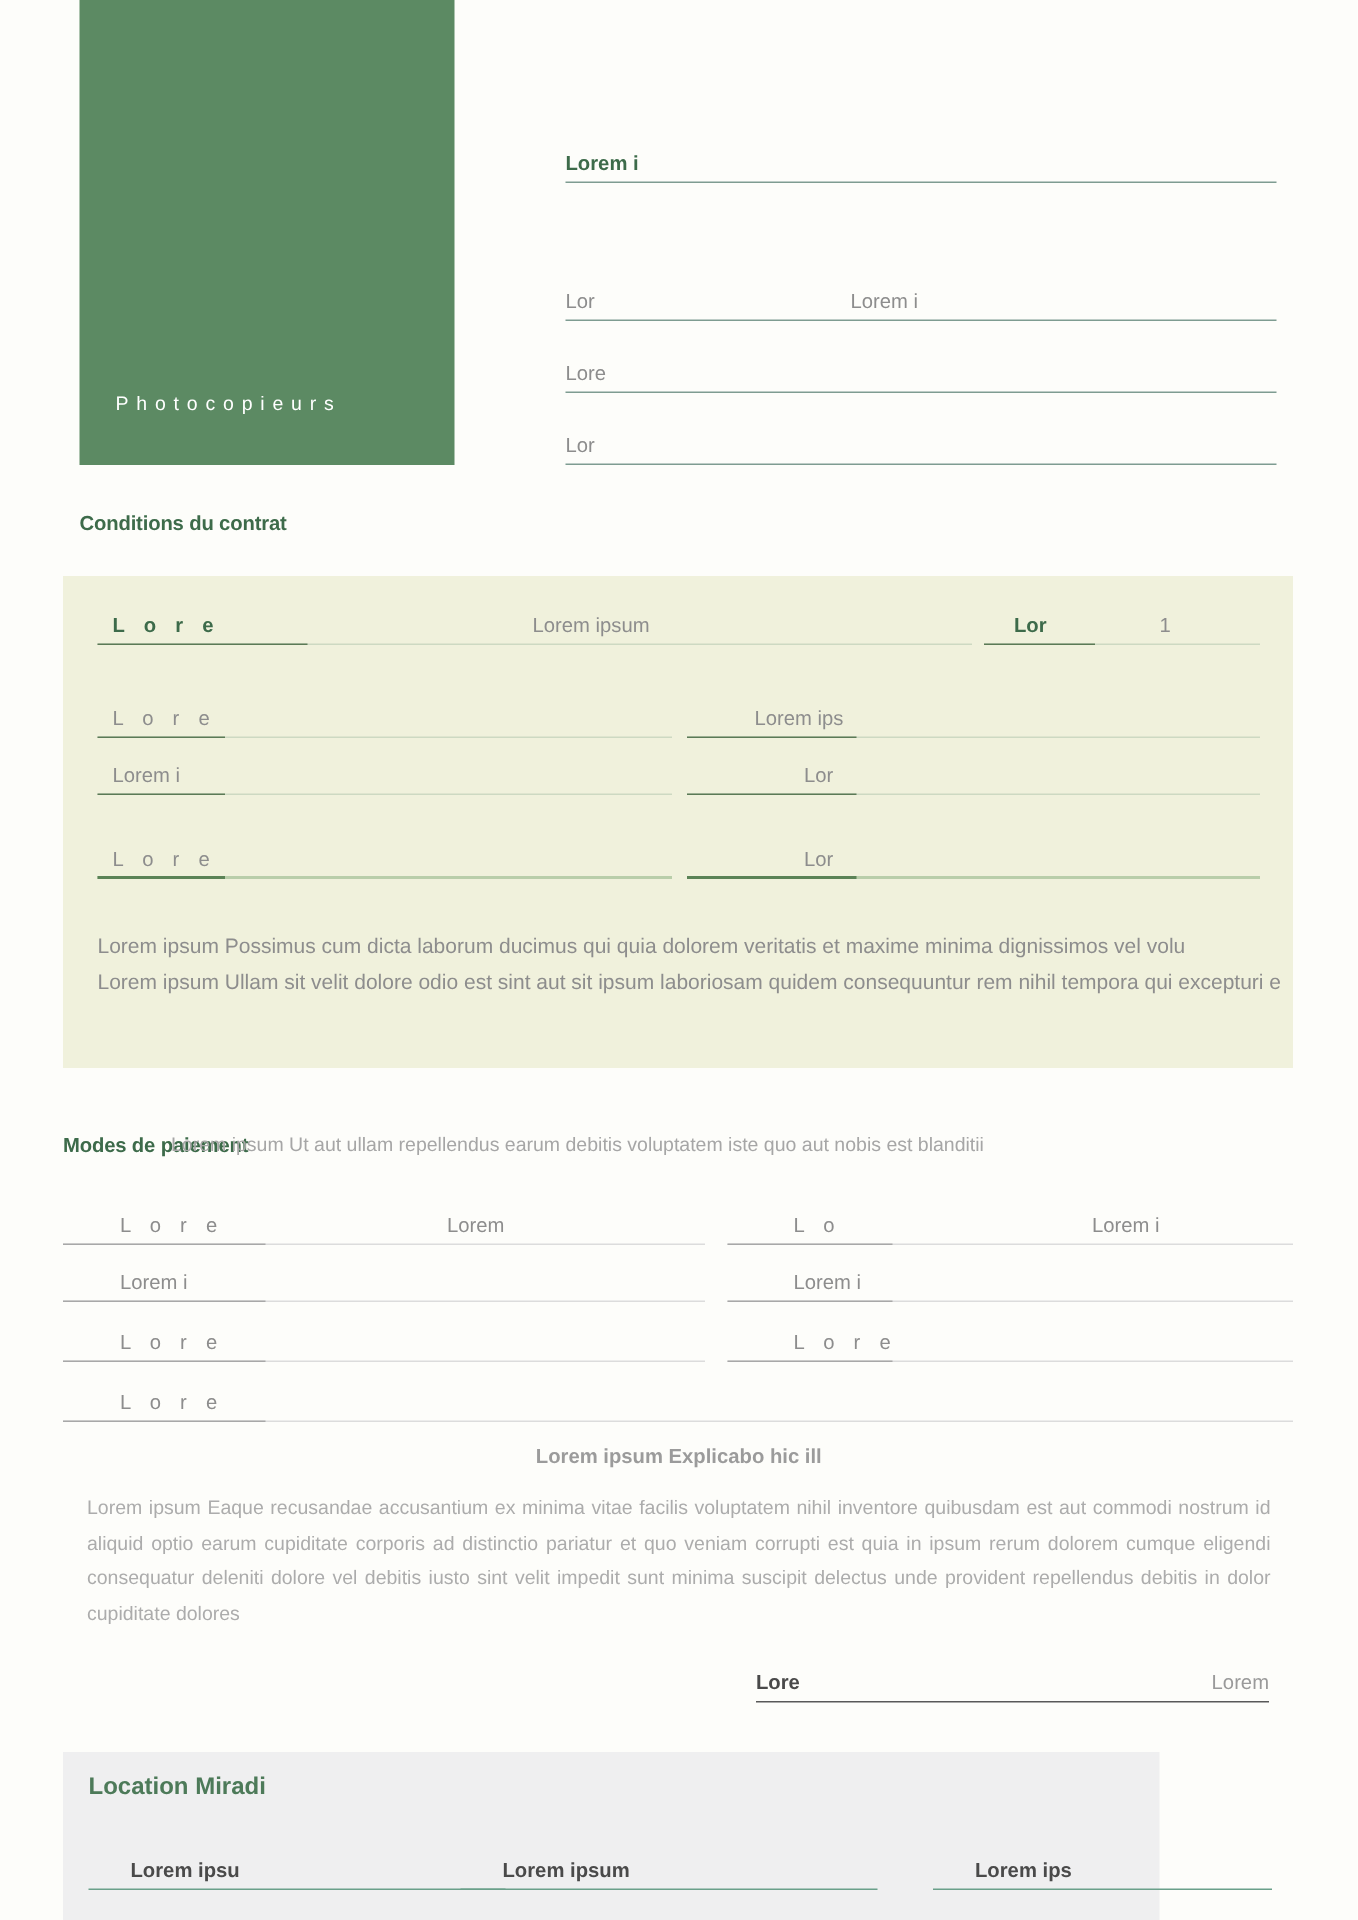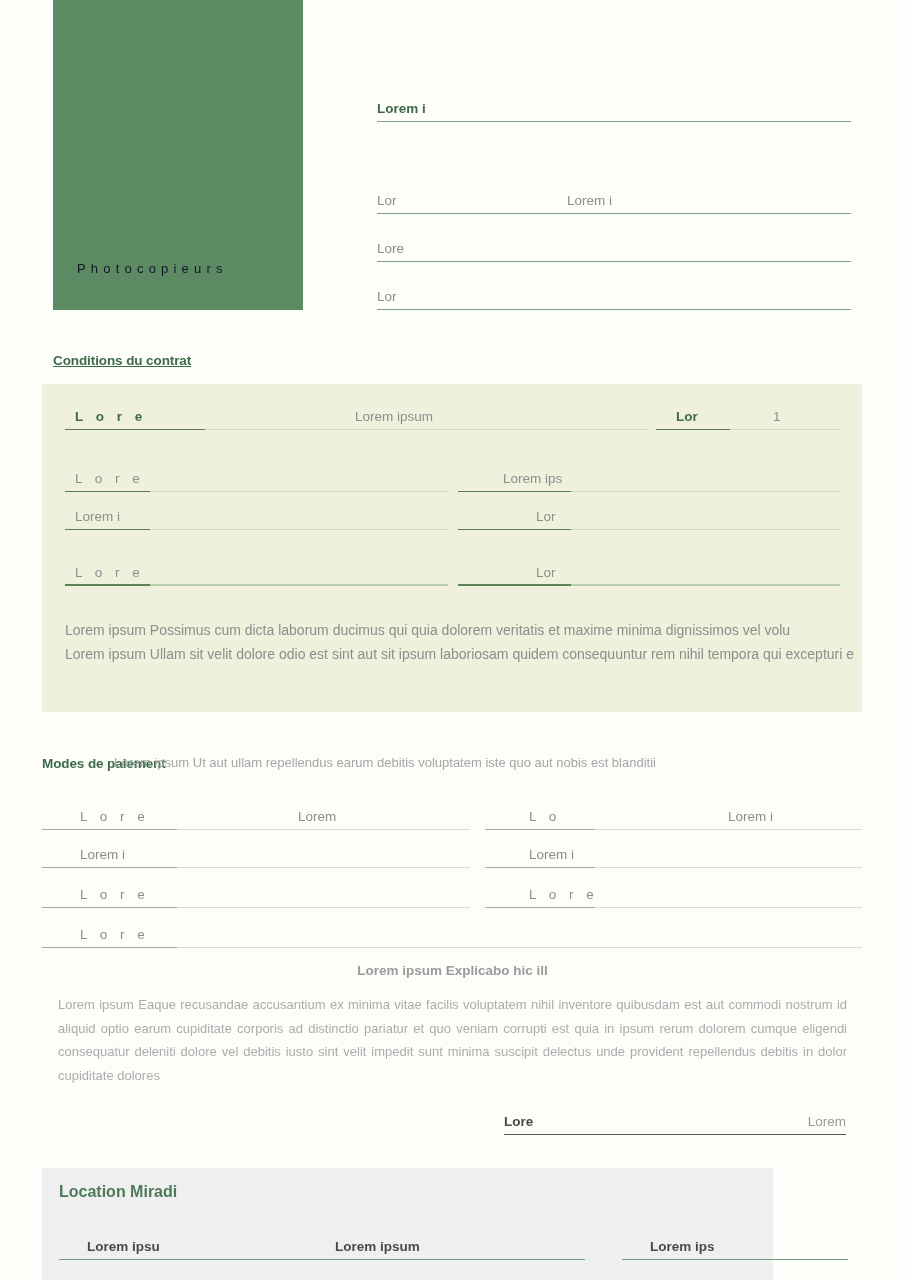--- a/index.html
+++ b/index.html
@@ -35,21 +35,21 @@
   .hero-title {
     color: #fbfdfa;
     font-size: 38px;
     line-height: 57px;
     font-weight: bold;
     letter-spacing: -0.4px;
     margin: 0;
     white-space: pre-wrap;
   }
   .hero-sub {
-    color: #0f172a;
+    color: #ffffff;
     font-size: 13px;
     line-height: 26px;
     letter-spacing: 5.2px;
     margin-top: 8px;
     width: 182px;
     word-break: break-all;
   }
 
   
   .header-fields {
@@ -270,21 +270,21 @@
     <span class="hf-label muted col2">Lorem i</span>
   </div>
   <div class="hf-row tight">
     <span class="hf-label muted">Lore</span>
   </div>
   <div class="hf-row tight">
     <span class="hf-label muted">Lor</span>
   </div>
 </div>
 
-<div class="sec-head" style="left:53px; top:353px;text-decoration:underline;">Conditions du contrat</div>
+<div class="sec-head" style="left:53px; top:341px;">Conditions du contrat</div>
 
 <div class="cond-card">
 
   <div class="fld" style="left:23px; top:6px; width:583px; height:40px;">
     <span class="lbl sp bold-green" style="left:10px;">L o r e</span>
     <span class="val" style="left:290px;">Lorem ipsum</span>
     <span class="uline"></span>
     <span class="uline-dark" style="width:140px;"></span>
   </div>
 

